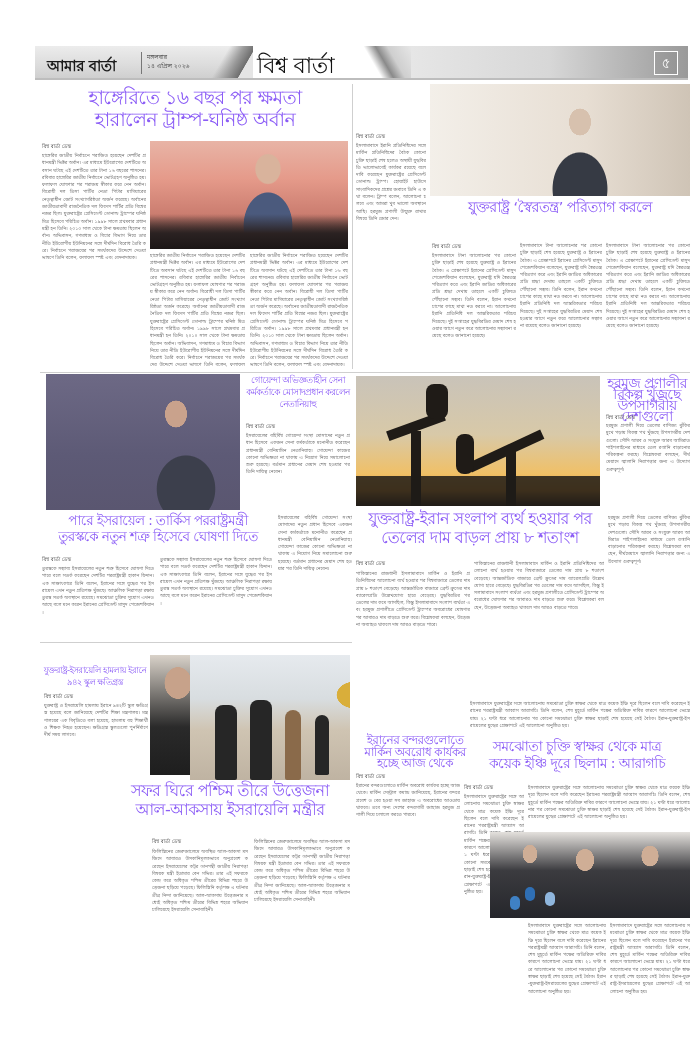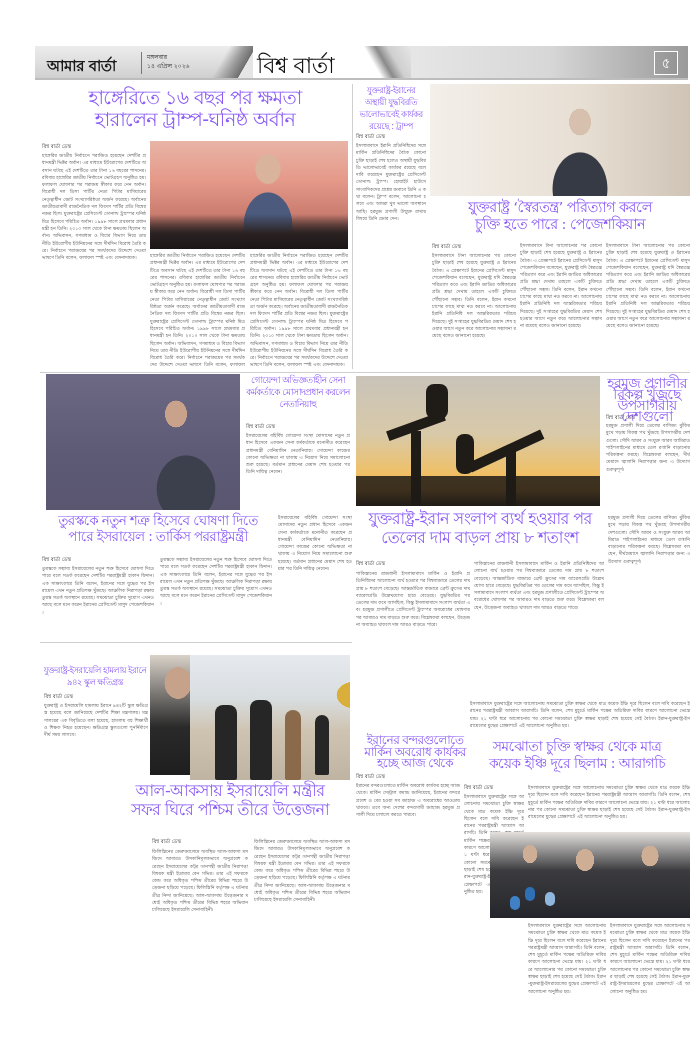--- a/index.html
+++ b/index.html
@@ -94,28 +94,26 @@
     <div>হাঙ্গেরিতে ১৬ বছর পর ক্ষমতা</div>
     <div>হারালেন ট্রাম্প-ঘনিষ্ঠ অর্বান</div>
   </div>
   <div class="byline" style="left:42px; top:143px;">বিশ্ব বার্তা ডেস্ক</div>
   <div class="body-text" style="left:42px; top:152px; width:104px; height:218px;">হাঙ্গেরির জাতীয় নির্বাচনে পরাজিত হয়েছেন দেশটির প্রধানমন্ত্রী ভিক্টর অর্বান। এর মাধ্যমে ইউরোপের দেশটিতে অবসান ঘটছে এই দেশটিতে তার টানা ১৬ বছরের শাসনের। রবিবার হাঙ্গেরির জাতীয় নির্বাচনে ভোটগ্রহণ অনুষ্ঠিত হয়। ফলাফল ঘোষণার পর পরাজয় স্বীকার করে নেন অর্বান। বিরোধী দল তিসা পার্টির নেতা পিটার মাগিয়ারের নেতৃত্বাধীন জোট সংখ্যাগরিষ্ঠতা অর্জন করেছে। অর্বানের জাতীয়তাবাদী রাজনৈতিক দল ফিদেস পার্টির প্রতি বিশ্বের নজর ছিল। যুক্তরাষ্ট্রের প্রেসিডেন্ট ডোনাল্ড ট্রাম্পের ঘনিষ্ঠ মিত্র হিসেবে পরিচিত অর্বান। ১৯৯৮ সালে প্রথমবার প্রধানমন্ত্রী হন তিনি। ২০১০ সাল থেকে টানা ক্ষমতায় ছিলেন অর্বান। অভিবাসন, গণমাধ্যম ও বিচার বিভাগ নিয়ে তার নীতি ইউরোপীয় ইউনিয়নের সঙ্গে দীর্ঘদিন বিরোধ তৈরি করে। নির্বাচনে পরাজয়ের পর সমর্থকদের উদ্দেশে দেওয়া ভাষণে তিনি বলেন, ফলাফল স্পষ্ট এবং বেদনাদায়ক।</div>
   <div class="photo ph-orban" style="left:150px; top:141px; width:198px; height:108px;"></div>
   <div class="body-text" style="left:150px; top:252px; width:95px; height:118px;">হাঙ্গেরির জাতীয় নির্বাচনে পরাজিত হয়েছেন দেশটির প্রধানমন্ত্রী ভিক্টর অর্বান। এর মাধ্যমে ইউরোপের দেশটিতে অবসান ঘটছে এই দেশটিতে তার টানা ১৬ বছরের শাসনের। রবিবার হাঙ্গেরির জাতীয় নির্বাচনে ভোটগ্রহণ অনুষ্ঠিত হয়। ফলাফল ঘোষণার পর পরাজয় স্বীকার করে নেন অর্বান। বিরোধী দল তিসা পার্টির নেতা পিটার মাগিয়ারের নেতৃত্বাধীন জোট সংখ্যাগরিষ্ঠতা অর্জন করেছে। অর্বানের জাতীয়তাবাদী রাজনৈতিক দল ফিদেস পার্টির প্রতি বিশ্বের নজর ছিল। যুক্তরাষ্ট্রের প্রেসিডেন্ট ডোনাল্ড ট্রাম্পের ঘনিষ্ঠ মিত্র হিসেবে পরিচিত অর্বান। ১৯৯৮ সালে প্রথমবার প্রধানমন্ত্রী হন তিনি। ২০১০ সাল থেকে টানা ক্ষমতায় ছিলেন অর্বান। অভিবাসন, গণমাধ্যম ও বিচার বিভাগ নিয়ে তার নীতি ইউরোপীয় ইউনিয়নের সঙ্গে দীর্ঘদিন বিরোধ তৈরি করে। নির্বাচনে পরাজয়ের পর সমর্থকদের উদ্দেশে দেওয়া ভাষণে তিনি বলেন, ফলাফল স্পষ্ট এবং বেদনাদায়ক।</div>
   <div class="body-text" style="left:250px; top:252px; width:98px; height:118px;">হাঙ্গেরির জাতীয় নির্বাচনে পরাজিত হয়েছেন দেশটির প্রধানমন্ত্রী ভিক্টর অর্বান। এর মাধ্যমে ইউরোপের দেশটিতে অবসান ঘটছে এই দেশটিতে তার টানা ১৬ বছরের শাসনের। রবিবার হাঙ্গেরির জাতীয় নির্বাচনে ভোটগ্রহণ অনুষ্ঠিত হয়। ফলাফল ঘোষণার পর পরাজয় স্বীকার করে নেন অর্বান। বিরোধী দল তিসা পার্টির নেতা পিটার মাগিয়ারের নেতৃত্বাধীন জোট সংখ্যাগরিষ্ঠতা অর্জন করেছে। অর্বানের জাতীয়তাবাদী রাজনৈতিক দল ফিদেস পার্টির প্রতি বিশ্বের নজর ছিল। যুক্তরাষ্ট্রের প্রেসিডেন্ট ডোনাল্ড ট্রাম্পের ঘনিষ্ঠ মিত্র হিসেবে পরিচিত অর্বান। ১৯৯৮ সালে প্রথমবার প্রধানমন্ত্রী হন তিনি। ২০১০ সাল থেকে টানা ক্ষমতায় ছিলেন অর্বান। অভিবাসন, গণমাধ্যম ও বিচার বিভাগ নিয়ে তার নীতি ইউরোপীয় ইউনিয়নের সঙ্গে দীর্ঘদিন বিরোধ তৈরি করে। নির্বাচনে পরাজয়ের পর সমর্থকদের উদ্দেশে দেওয়া ভাষণে তিনি বলেন, ফলাফল স্পষ্ট এবং বেদনাদায়ক।</div>
 
   <div class="rule" style="left:352px; top:84px; width:1px; height:285px;"></div>
-  <div class="headline" style="left:356px; top:84px; width:70px; font-size:8.5px; line-height:12px;">যুক্তরাষ্ট্র-ইরানের অস্থায়ী যুদ্ধবিরতি ভালোভাবেই কার্যকর রয়েছে : ট্রাম্প</div>
   <div class="byline" style="left:356px; top:133px;">বিশ্ব বার্তা ডেস্ক</div>
   <div class="body-text" style="left:356px; top:142px; width:70px; height:228px;">ইসলামাবাদে ইরানি প্রতিনিধিদের সঙ্গে মার্কিন প্রতিনিধিদের বৈঠক কোনো চুক্তি ছাড়াই শেষ হলেও অস্থায়ী যুদ্ধবিরতি ভালোভাবেই কার্যকর রয়েছে বলে দাবি করেছেন যুক্তরাষ্ট্রের প্রেসিডেন্ট ডোনাল্ড ট্রাম্প। হোয়াইট হাউসে সাংবাদিকদের প্রশ্নের জবাবে তিনি এ কথা বলেন। ট্রাম্প বলেন, আলোচনা চলবে এবং আমরা খুব ভালো অবস্থানে আছি। হরমুজ প্রণালী উন্মুক্ত রাখার বিষয়ে তিনি জোর দেন।</div>
 
   <div class="photo ph-pezeshkian" style="left:430px; top:84px; width:260px; height:112px;"></div>
   <div class="headline" style="left:432px; top:199px; width:256px; font-size:14.5px;">
     <div>যুক্তরাষ্ট্র ‘স্বৈরতন্ত্র’ পরিত্যাগ করলে</div>
-    <div>চুক্তি হতে পারে : পেজেশকিয়ান</div>
   </div>
   <div class="byline" style="left:432px; top:243px;">বিশ্ব বার্তা ডেস্ক</div>
   <div class="body-text" style="left:432px; top:252px; width:84px; height:118px;">ইসলামাবাদে টানা আলোচনার পর কোনো চুক্তি ছাড়াই শেষ হয়েছে যুক্তরাষ্ট্র ও ইরানের বৈঠক। এ প্রেক্ষাপটে ইরানের প্রেসিডেন্ট মাসুদ পেজেশকিয়ান বলেছেন, যুক্তরাষ্ট্র যদি স্বৈরতন্ত্র পরিত্যাগ করে এবং ইরানি জাতির অধিকারের প্রতি শ্রদ্ধা দেখায় তাহলে একটি চুক্তিতে পৌঁছানো সম্ভব। তিনি বলেন, ইরান কখনো চাপের কাছে মাথা নত করবে না। আলোচনায় ইরানি প্রতিনিধি দল আন্তরিকতার পরিচয় দিয়েছে। দুই সপ্তাহের যুদ্ধবিরতির মেয়াদ শেষ হওয়ার আগে নতুন করে আলোচনার সম্ভাবনা রয়েছে বলেও জানানো হয়েছে।</div>
   <div class="body-text" style="left:520px; top:242px; width:82px; height:128px;">ইসলামাবাদে টানা আলোচনার পর কোনো চুক্তি ছাড়াই শেষ হয়েছে যুক্তরাষ্ট্র ও ইরানের বৈঠক। এ প্রেক্ষাপটে ইরানের প্রেসিডেন্ট মাসুদ পেজেশকিয়ান বলেছেন, যুক্তরাষ্ট্র যদি স্বৈরতন্ত্র পরিত্যাগ করে এবং ইরানি জাতির অধিকারের প্রতি শ্রদ্ধা দেখায় তাহলে একটি চুক্তিতে পৌঁছানো সম্ভব। তিনি বলেন, ইরান কখনো চাপের কাছে মাথা নত করবে না। আলোচনায় ইরানি প্রতিনিধি দল আন্তরিকতার পরিচয় দিয়েছে। দুই সপ্তাহের যুদ্ধবিরতির মেয়াদ শেষ হওয়ার আগে নতুন করে আলোচনার সম্ভাবনা রয়েছে বলেও জানানো হয়েছে।</div>
   <div class="body-text" style="left:606px; top:242px; width:84px; height:128px;">ইসলামাবাদে টানা আলোচনার পর কোনো চুক্তি ছাড়াই শেষ হয়েছে যুক্তরাষ্ট্র ও ইরানের বৈঠক। এ প্রেক্ষাপটে ইরানের প্রেসিডেন্ট মাসুদ পেজেশকিয়ান বলেছেন, যুক্তরাষ্ট্র যদি স্বৈরতন্ত্র পরিত্যাগ করে এবং ইরানি জাতির অধিকারের প্রতি শ্রদ্ধা দেখায় তাহলে একটি চুক্তিতে পৌঁছানো সম্ভব। তিনি বলেন, ইরান কখনো চাপের কাছে মাথা নত করবে না। আলোচনায় ইরানি প্রতিনিধি দল আন্তরিকতার পরিচয় দিয়েছে। দুই সপ্তাহের যুদ্ধবিরতির মেয়াদ শেষ হওয়ার আগে নতুন করে আলোচনার সম্ভাবনা রয়েছে বলেও জানানো হয়েছে।</div>
 
   <div class="rule" style="left:40px; top:372px; width:650px; height:1px;"></div>
 
   <div class="photo ph-fidan" style="left:46px; top:374px; width:194px; height:136px;"></div>
   <div class="headline" style="left:244px; top:374px; width:108px; font-size:9px; line-height:12px;">গোয়েন্দা অভিজ্ঞতাহীন সেনা কর্মকর্তাকে মোসাদপ্রধান করলেন নেতানিয়াহু</div>
@@ -130,22 +128,22 @@
     <div class="rig" style="left:150px; top:70px; width:10px; height:60px;"></div>
     <div class="rig" style="left:100px; top:58px; width:18px; height:40px; border-radius:8px;"></div>
     <div class="rig" style="left:0; top:100px; width:244px; height:30px; opacity:0.85;"></div>
   </div>
 
   <div class="headline" style="left:604px; top:378px; width:86px; font-size:14px; line-height:11px;">হরমুজ প্রণালীর বিকল্প খুঁজছে উপসাগরীয় দেশগুলো</div>
   <div class="byline" style="left:606px; top:414px;">বিশ্ব বার্তা ডেস্ক</div>
   <div class="body-text" style="left:606px; top:422px; width:84px; height:90px;">হরমুজ প্রণালী দিয়ে তেলের বাণিজ্য ঝুঁকির মুখে পড়ায় বিকল্প পথ খুঁজছে উপসাগরীয় দেশগুলো। সৌদি আরব ও সংযুক্ত আরব আমিরাত পাইপলাইনের মাধ্যমে তেল রপ্তানি বাড়ানোর পরিকল্পনা করছে। বিশ্লেষকরা বলছেন, দীর্ঘমেয়াদে জ্বালানি নিরাপত্তার জন্য এ উদ্যোগ গুরুত্বপূর্ণ।</div>
 
   <div class="headline" style="left:40px; top:513px; width:236px; font-size:13.5px;">
+    <div>পারে ইসরায়েল : তার্কিস পররাষ্ট্রমন্ত্রী</div>
     <div>তুরস্ককে নতুন শত্রু হিসেবে ঘোষণা দিতে</div>
-    <div>পারে ইসরায়েল : তার্কিস পররাষ্ট্রমন্ত্রী</div>
   </div>
   <div class="byline" style="left:42px; top:556px;">বিশ্ব বার্তা ডেস্ক</div>
   <div class="body-text" style="left:42px; top:565px; width:112px; height:75px;">তুরস্ককে সম্ভাব্য ইসরায়েলের নতুন শত্রু হিসেবে ঘোষণা দিতে পারে বলে সতর্ক করেছেন দেশটির পররাষ্ট্রমন্ত্রী হাকান ফিদান। এক সাক্ষাৎকারে তিনি বলেন, ইরানের সঙ্গে যুদ্ধের পর ইসরায়েল এখন নতুন প্রতিপক্ষ খুঁজছে। আঞ্চলিক নিরাপত্তা রক্ষায় তুরস্ক সতর্ক অবস্থানে রয়েছে। সমঝোতা চুক্তির সুযোগ এখনও আছে বলে মনে করেন ইরানের প্রেসিডেন্ট মাসুদ পেজেশকিয়ান।</div>
   <div class="body-text" style="left:160px; top:556px; width:112px; height:84px;">তুরস্ককে সম্ভাব্য ইসরায়েলের নতুন শত্রু হিসেবে ঘোষণা দিতে পারে বলে সতর্ক করেছেন দেশটির পররাষ্ট্রমন্ত্রী হাকান ফিদান। এক সাক্ষাৎকারে তিনি বলেন, ইরানের সঙ্গে যুদ্ধের পর ইসরায়েল এখন নতুন প্রতিপক্ষ খুঁজছে। আঞ্চলিক নিরাপত্তা রক্ষায় তুরস্ক সতর্ক অবস্থানে রয়েছে। সমঝোতা চুক্তির সুযোগ এখনও আছে বলে মনে করেন ইরানের প্রেসিডেন্ট মাসুদ পেজেশকিয়ান।</div>
   <div class="body-text" style="left:278px; top:514px; width:74px; height:126px;">ইসরায়েলের বহির্বিশ্ব গোয়েন্দা সংস্থা মোসাদের নতুন প্রধান হিসেবে একজন সেনা কর্মকর্তাকে মনোনীত করেছেন প্রধানমন্ত্রী বেনিয়ামিন নেতানিয়াহু। গোয়েন্দা কাজের কোনো অভিজ্ঞতা না থাকায় এ নিয়োগ নিয়ে সমালোচনা শুরু হয়েছে। বর্তমান প্রধানের মেয়াদ শেষ হওয়ার পর তিনি দায়িত্ব নেবেন।</div>
 
   <div class="headline" style="left:352px; top:510px; width:256px; font-size:16px;">
     <div>যুক্তরাষ্ট্র-ইরান সংলাপ ব্যর্থ হওয়ার পর</div>
     <div>তেলের দাম বাড়ল প্রায় ৮ শতাংশ</div>
   </div>
@@ -166,22 +164,22 @@
     <div class="fig" style="left:60px; top:45px; width:22px; height:80px;"></div>
     <div class="fig" style="left:95px; top:55px; width:16px; height:70px; background:#8a6a4a;"></div>
     <div class="fig" style="left:125px; top:60px; width:14px; height:60px;"></div>
   </div>
 
   <div class="headline" style="left:363px; top:735px; width:104px; font-size:12px; line-height:11.5px;">ইরানের বন্দরগুলোতে মার্কিন অবরোধ কার্যকর হচ্ছে আজ থেকে</div>
   <div class="byline" style="left:356px; top:773px;">বিশ্ব বার্তা ডেস্ক</div>
   <div class="body-text" style="left:356px; top:782px; width:104px; height:225px;">ইরানের বন্দরগুলোতে মার্কিন অবরোধ কার্যকর হচ্ছে আজ থেকে। মার্কিন সেন্ট্রাল কমান্ড জানিয়েছে, ইরানের বন্দরে প্রবেশ ও বের হওয়া সব জাহাজ এ অবরোধের আওতায় থাকবে। তবে অন্য দেশের বন্দরগামী জাহাজ হরমুজ প্রণালী দিয়ে চলাচল করতে পারবে।</div>
 
   <div class="headline" style="left:110px; top:782px; width:240px; font-size:16px;">
+    <div>সফর ঘিরে পশ্চিম তীরে উত্তেজনা</div>
     <div>আল-আকসায় ইসরায়েলি মন্ত্রীর</div>
-    <div>সফর ঘিরে পশ্চিম তীরে উত্তেজনা</div>
   </div>
   <div class="byline" style="left:152px; top:838px;">বিশ্ব বার্তা ডেস্ক</div>
   <div class="body-text" style="left:152px; top:848px; width:96px; height:160px;">ফিলিস্তিনের জেরুজালেমে অবস্থিত আল-আকসা মসজিদে আবারও উসকানিমূলকভাবে অনুপ্রবেশ করেছেন ইসরায়েলের কট্টর ডানপন্থী জাতীয় নিরাপত্তা বিষয়ক মন্ত্রী ইতামার বেন গভির। তার এই সফরকে কেন্দ্র করে অধিকৃত পশ্চিম তীরের বিভিন্ন শহরে উত্তেজনা ছড়িয়ে পড়েছে। ফিলিস্তিনি কর্তৃপক্ষ এ ঘটনার তীব্র নিন্দা জানিয়েছে। আল-আকসায় উত্তেজনার মধ্যেই অধিকৃত পশ্চিম তীরের বিভিন্ন শহরে অভিযান চালিয়েছে ইসরায়েলি সেনাবাহিনী।</div>
   <div class="body-text" style="left:254px; top:838px; width:96px; height:170px;">ফিলিস্তিনের জেরুজালেমে অবস্থিত আল-আকসা মসজিদে আবারও উসকানিমূলকভাবে অনুপ্রবেশ করেছেন ইসরায়েলের কট্টর ডানপন্থী জাতীয় নিরাপত্তা বিষয়ক মন্ত্রী ইতামার বেন গভির। তার এই সফরকে কেন্দ্র করে অধিকৃত পশ্চিম তীরের বিভিন্ন শহরে উত্তেজনা ছড়িয়ে পড়েছে। ফিলিস্তিনি কর্তৃপক্ষ এ ঘটনার তীব্র নিন্দা জানিয়েছে। আল-আকসায় উত্তেজনার মধ্যেই অধিকৃত পশ্চিম তীরের বিভিন্ন শহরে অভিযান চালিয়েছে ইসরায়েলি সেনাবাহিনী।</div>
 
   <div class="body-text" style="left:470px; top:700px; width:220px; height:34px;">ইসলামাবাদে যুক্তরাষ্ট্রের সঙ্গে আলোচনায় সমঝোতা চুক্তি স্বাক্ষর থেকে মাত্র কয়েক ইঞ্চি দূরে ছিলেন বলে দাবি করেছেন ইরানের পররাষ্ট্রমন্ত্রী আব্বাস আরাগচি। তিনি বলেন, শেষ মুহূর্তে মার্কিন পক্ষের অতিরিক্ত দাবির কারণে আলোচনা ভেস্তে যায়। ২১ ঘণ্টা ধরে আলোচনার পর কোনো সমঝোতা চুক্তি স্বাক্ষর ছাড়াই শেষ হয়েছে সেই বৈঠক। ইরান-যুক্তরাষ্ট্র-ইসরায়েলের যুদ্ধের প্রেক্ষাপটে এই আলোচনা অনুষ্ঠিত হয়।</div>
   <div class="headline" style="left:462px; top:738px; width:230px; font-size:14px;">
     <div>সমঝোতা চুক্তি স্বাক্ষর থেকে মাত্র</div>
     <div>কয়েক ইঞ্চি দূরে ছিলাম : আরাগচি</div>
   </div>

